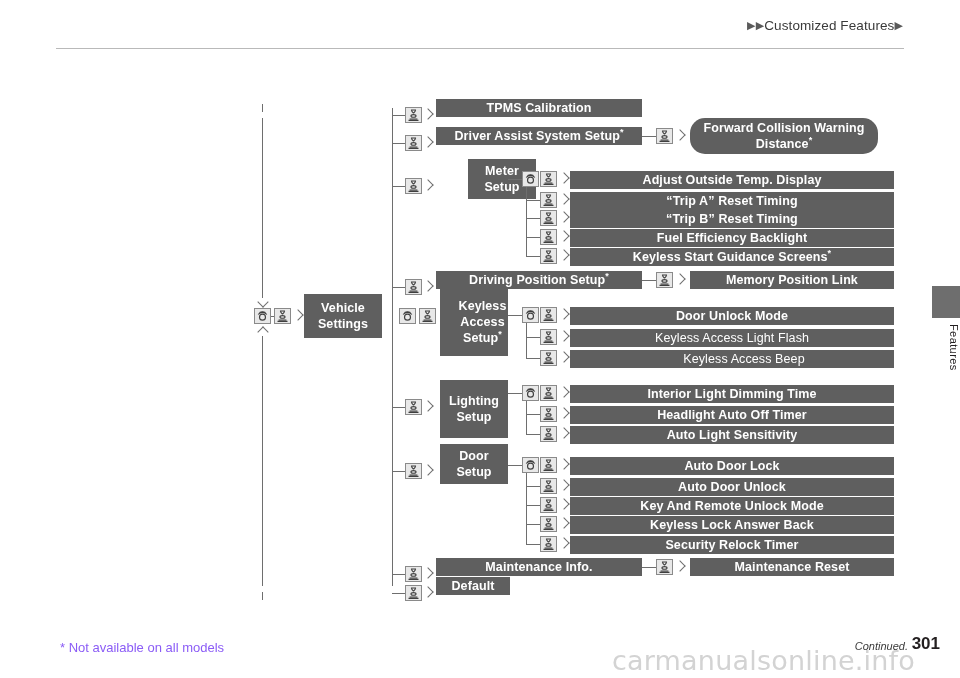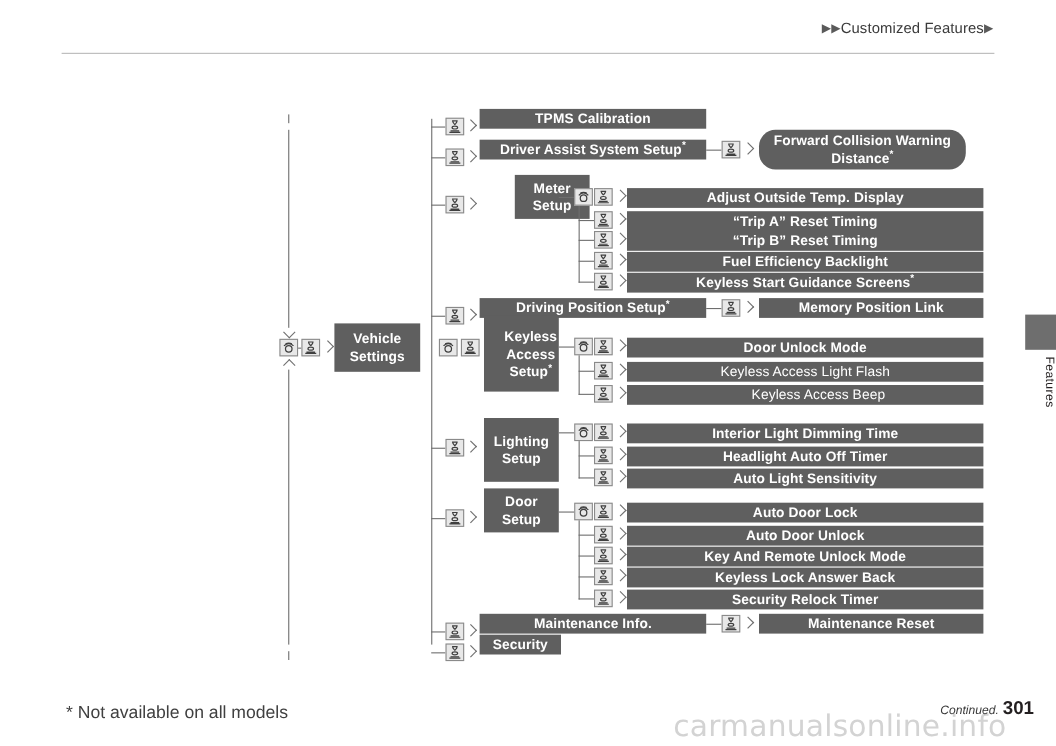--- a/index.html
+++ b/index.html
@@ -20,21 +20,21 @@
   }
   
   #side-tab{position:absolute;right:0;top:286px;width:28px;}
   #side-tab-block{width:28px;height:32px;background:#6e6e6e;}
   #side-tab-label{
     width:28px;margin-top:6px;font-size:11px;color:#231f20;
     writing-mode:vertical-rl;text-orientation:mixed;letter-spacing:.4px;
     text-align:center;
   }
   
-  #footnote{position:absolute;left:60px;top:640px;font-size:16px;color:#404040;}
+  #footnote{position:absolute;left:60px;top:640px;font-size:13px;color:#8b5cf6;}
   #continued{
     position:absolute;right:52px;top:640px;font-size:11px;font-style:italic;
     color:#3a3a3a;white-space:nowrap;
   }
   #pageno{
     position:absolute;right:20px;top:634px;font-size:17px;font-weight:700;color:#231f20;
   }
   #watermark{
     position:absolute;left:612px;top:645px;font-size:27px;color:#d3d3d3;
     letter-spacing:.2px;white-space:nowrap;font-family:"DejaVu Sans",sans-serif;
@@ -557,20 +557,20 @@
       <svg viewBox="0 0 17 16">
         <g fill="none" stroke="#3f3f3f" stroke-width="1.25">
           <path d="M5.6 2.2 h5.8 M6.3 2.4 c0 2.4 2.2 2.6 2.2 4.0 c0 -1.4 2.2 -1.6 2.2 -4.0"></path>
           <ellipse cx="8.5" cy="9.1" rx="2.9" ry="1.5"></ellipse>
           <path d="M4.0 12.6 h9.0 M2.8 14.1 h11.4"></path>
         </g>
       </svg>
     </div>
     <div class="arrow" style="left: 423px; top: 585px;"></div>
     <div class="node" style="left: 436px; top: 577px; width: 74px; height: 18px;">
-      <span>Security</span>
+      <span>Default</span>
     </div>
   </div>
 
 <div id="watermark">carmanualsonline.info</div>
 <div id="footnote">* Not available on all models</div>
 <div id="continued">Continued.</div>
 <div id="pageno">301</div>
 
 </body></html>

